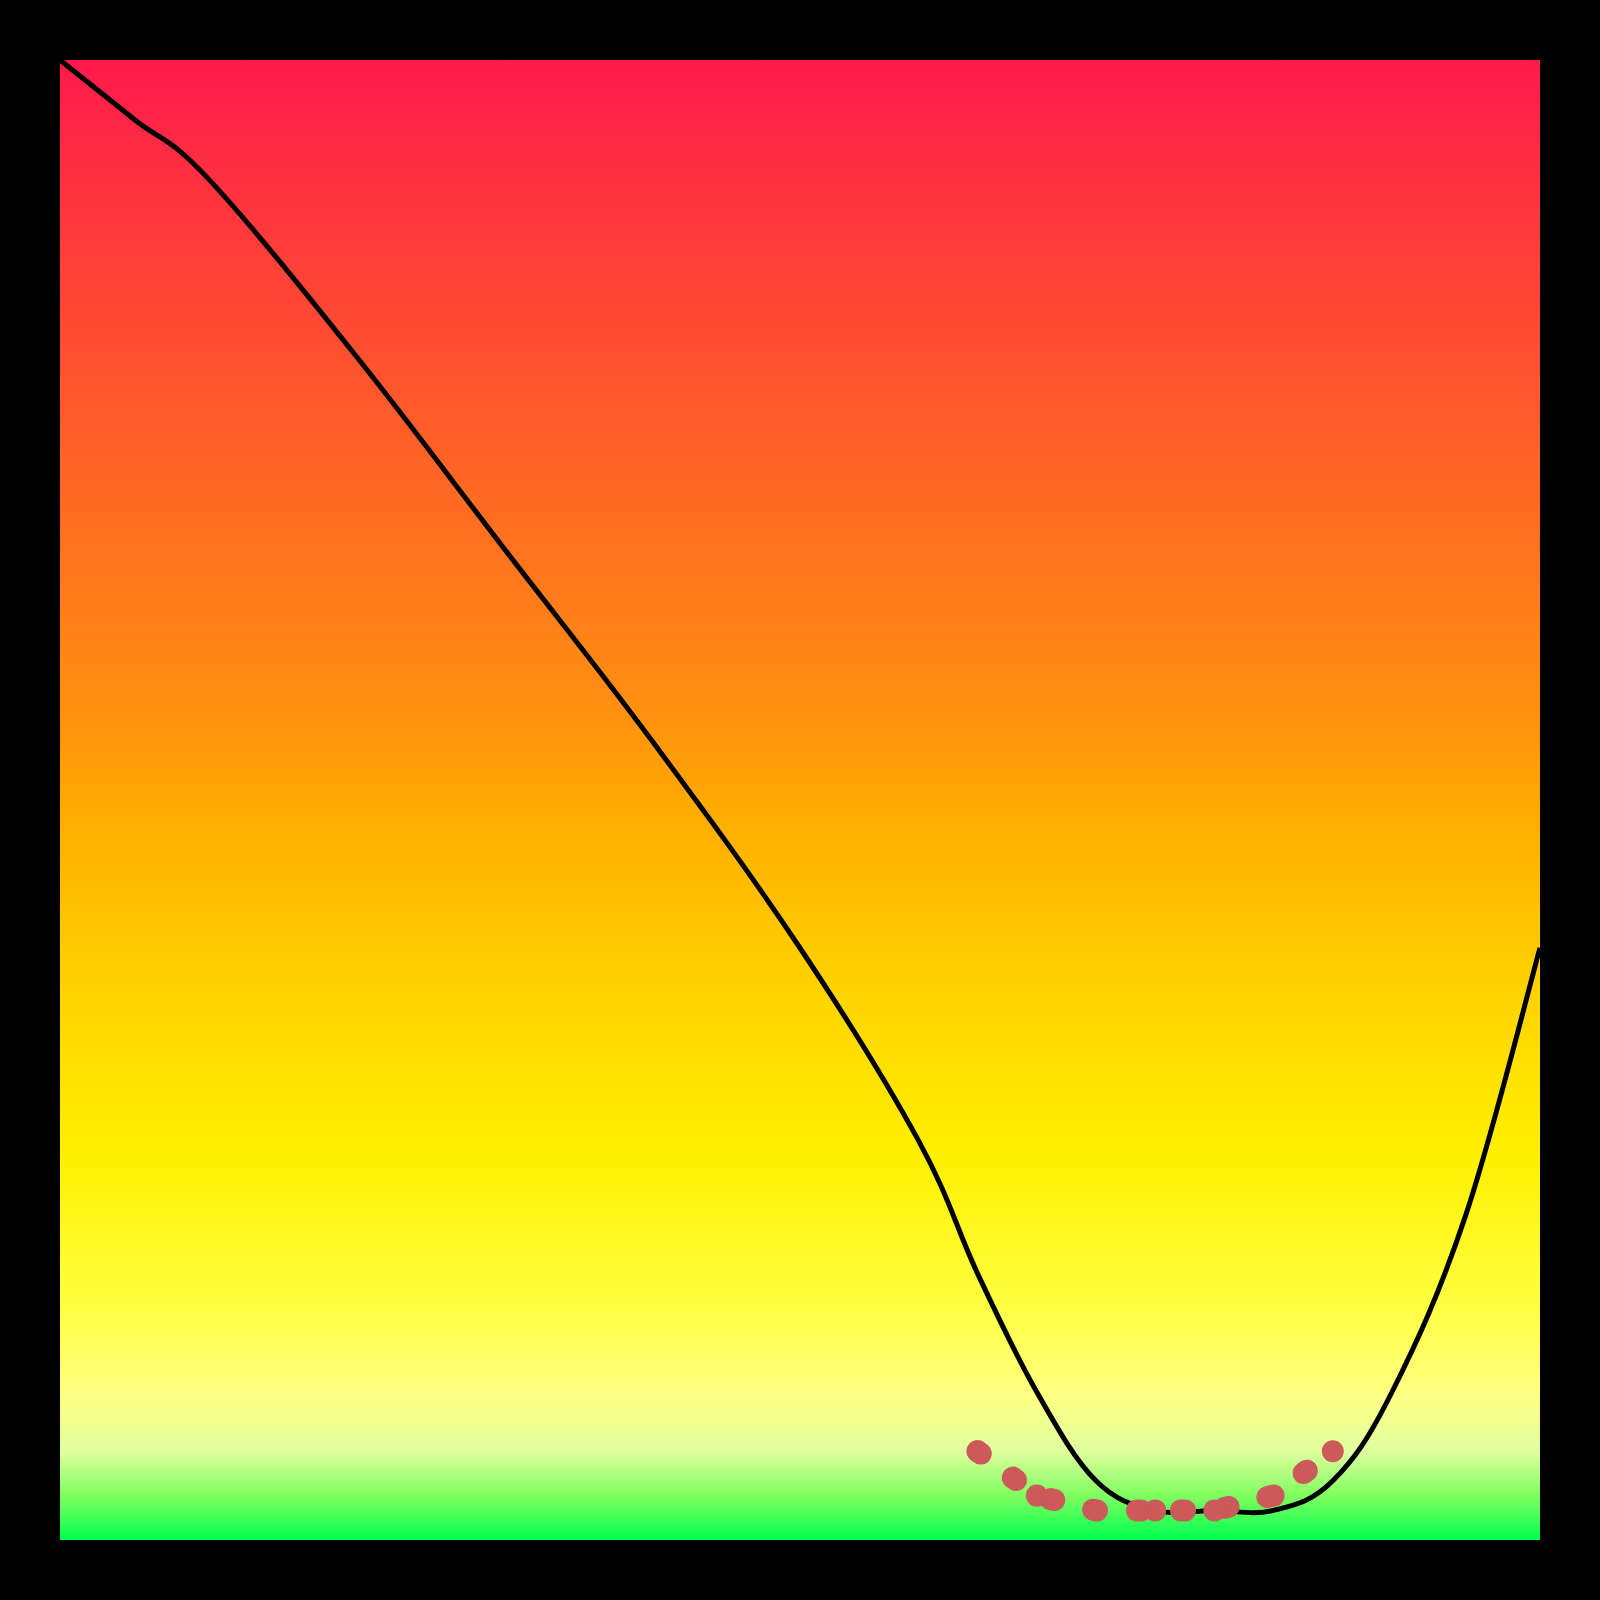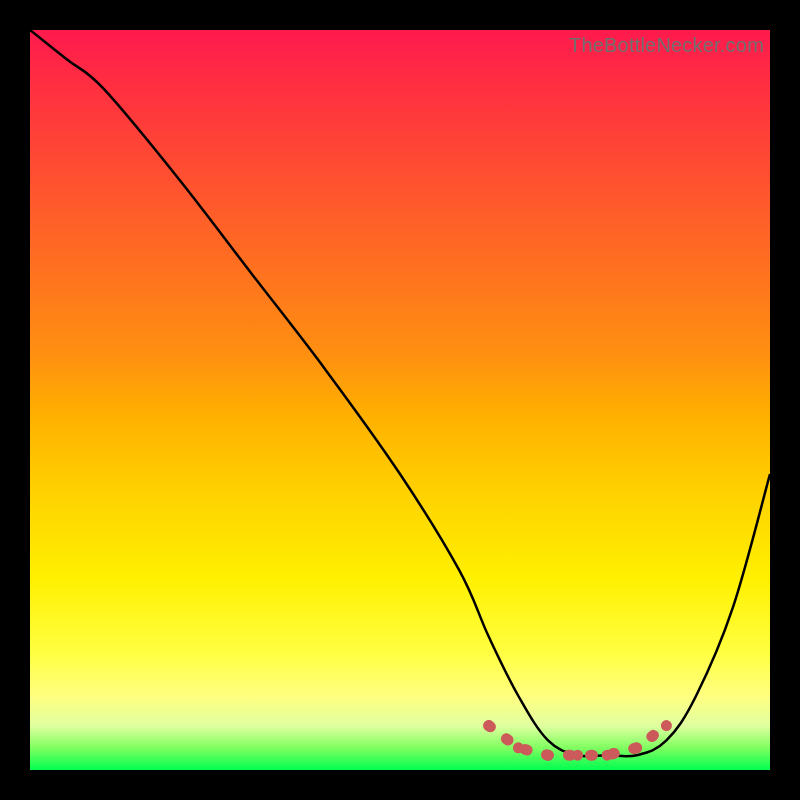--- a/index.html
+++ b/index.html
@@ -70,14 +70,13 @@
         <circle cx="458.8" cy="695.6" r="5.5" fill="#cc5a5a"></circle>
         <circle cx="488.40000000000003" cy="717.8" r="5.5" fill="#cc5a5a"></circle>
         <circle cx="518" cy="725.2" r="5.5" fill="#cc5a5a"></circle>
         <circle cx="547.6" cy="725.2" r="5.5" fill="#cc5a5a"></circle>
         <circle cx="577.2" cy="725.2" r="5.5" fill="#cc5a5a"></circle>
         <circle cx="606.8" cy="717.8" r="5.5" fill="#cc5a5a"></circle>
         <circle cx="636.4" cy="695.6" r="5.5" fill="#cc5a5a"></circle>
       </g>
   </svg>
 
-  <div class="attrib">TheBottleNecker.com</div>
 </div>
 
 </body></html>

